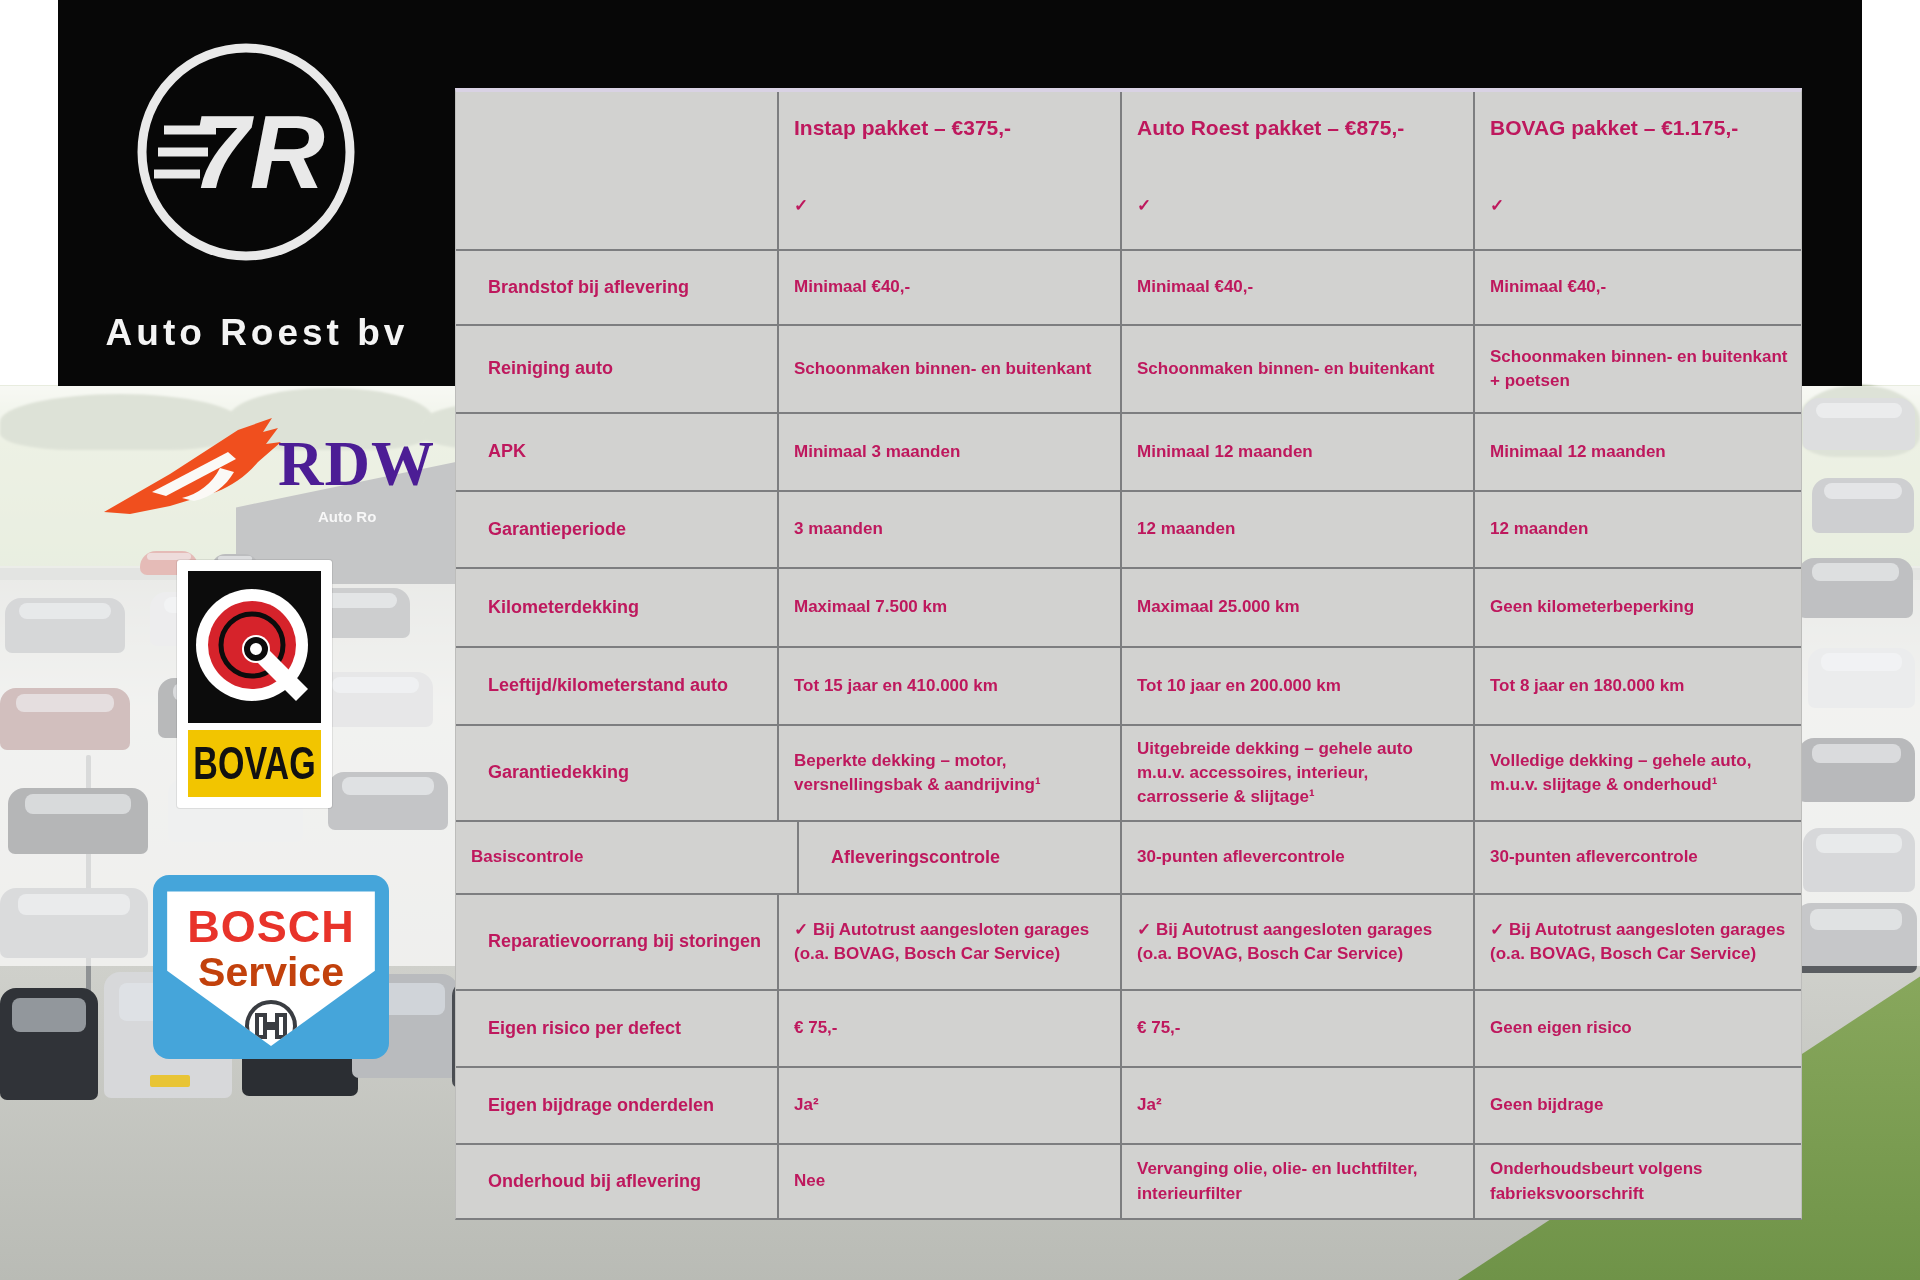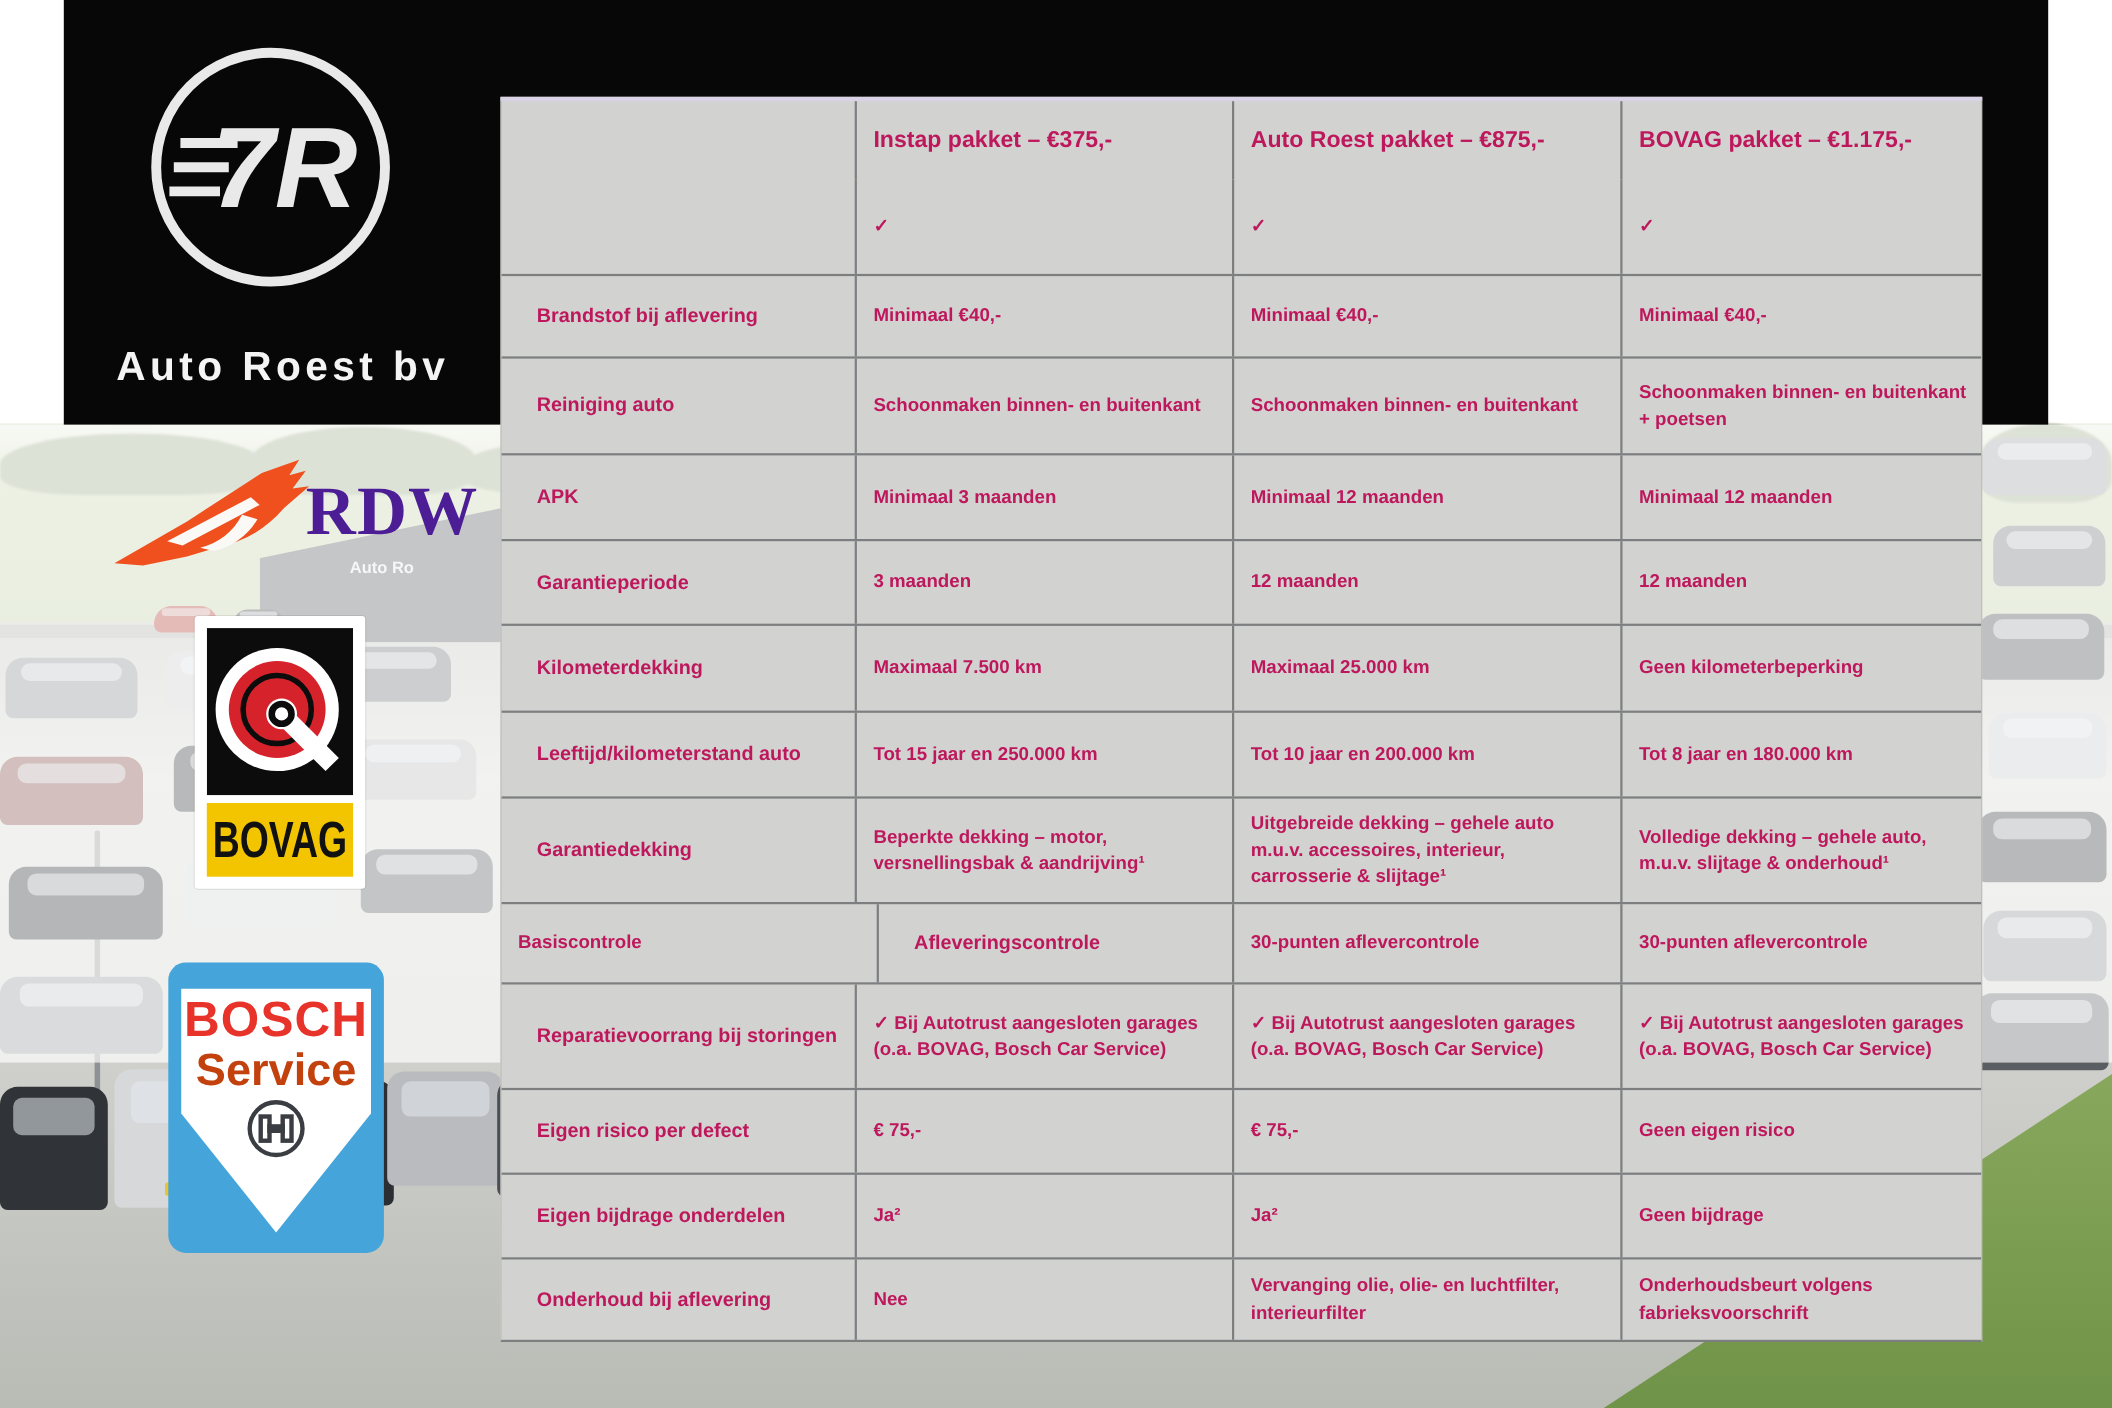--- a/index.html
+++ b/index.html
@@ -41,21 +41,21 @@
   .rdw{left:100px;top:412px;width:300px;height:110px;}
   .rdw-text{position:absolute;left:178px;top:16px;font-family:"Liberation Serif",serif;
     font-weight:bold;font-size:63px;color:#4c1d95;letter-spacing:1px;}
   .bovag{left:177px;top:560px;width:155px;height:248px;background:#fff;border-radius:3px;
     box-shadow:0 0 0 1px rgba(0,0,0,.08);padding:0;}
   .bovag-emblem{position:absolute;left:11px;top:11px;}
   .bovag-band{position:absolute;left:11px;top:170px;width:133px;height:67px;background:#f2c500;
     display:flex;align-items:center;justify-content:flex-end;}
   .bovag-band span{font-size:37px;font-weight:bold;color:#111;letter-spacing:0px;
     transform:scaleY(1.25) scaleX(.92);}
-  .bosch{left:153px;top:875px;width:196px;height:264px;background:#45a5da;border-radius:16px;}
+  .bosch{left:153px;top:875px;width:196px;height:184px;background:#45a5da;border-radius:16px;padding-left:40px;}
   .bosch-shield{position:absolute;left:0;top:0;width:100%;height:100%;background:#fff;
     clip-path:polygon(6% 9%,94% 9%,94% 52%,50% 93%,6% 52%);
     display:flex;flex-direction:column;align-items:center;}
   .bosch-word{margin-top:26px;font-size:45px;font-weight:bold;color:#e8332a;letter-spacing:1px;}
   .service-word{font-size:41px;font-weight:bold;color:#c2410c;margin-top:-4px;}
   .bosch-shield svg{margin-top:2px;}
 
   
   .pkg-table{left:455px;top:88px;width:1345px;background:#d2d2d0;
     border-top:4px solid #d9d2e4;border-left:1px solid #bdbdbb;border-right:1px solid #bdbdbb;
@@ -216,21 +216,21 @@
           <div class="t-cell c3">12 maanden</div>
         </div>
         <div class="t-row" style="height: 77px;">
           <div class="t-cell t-label c0">Kilometerdekking</div>
           <div class="t-cell c1">Maximaal 7.500 km</div>
           <div class="t-cell c2">Maximaal 25.000 km</div>
           <div class="t-cell c3">Geen kilometerbeperking</div>
         </div>
         <div class="t-row" style="height: 76px;">
           <div class="t-cell t-label c0">Leeftijd/kilometerstand auto</div>
-          <div class="t-cell c1">Tot 15 jaar en 250.000 km</div>
+          <div class="t-cell c1">Tot 15 jaar en 410.000 km</div>
           <div class="t-cell c2">Tot 10 jaar en 200.000 km</div>
           <div class="t-cell c3">Tot 8 jaar en 180.000 km</div>
         </div>
         <div class="t-row" style="height: 94px;">
           <div class="t-cell t-label c0">Garantiedekking</div>
           <div class="t-cell c1">Beperkte dekking – motor, versnellingsbak &amp; aandrijving¹</div>
           <div class="t-cell c2">Uitgebreide dekking – gehele auto m.u.v. accessoires, interieur, carrosserie &amp; slijtage¹</div>
           <div class="t-cell c3">Volledige dekking – gehele auto, m.u.v. slijtage &amp; onderhoud¹</div>
         </div>
         <div class="t-row" style="height: 71px;">

